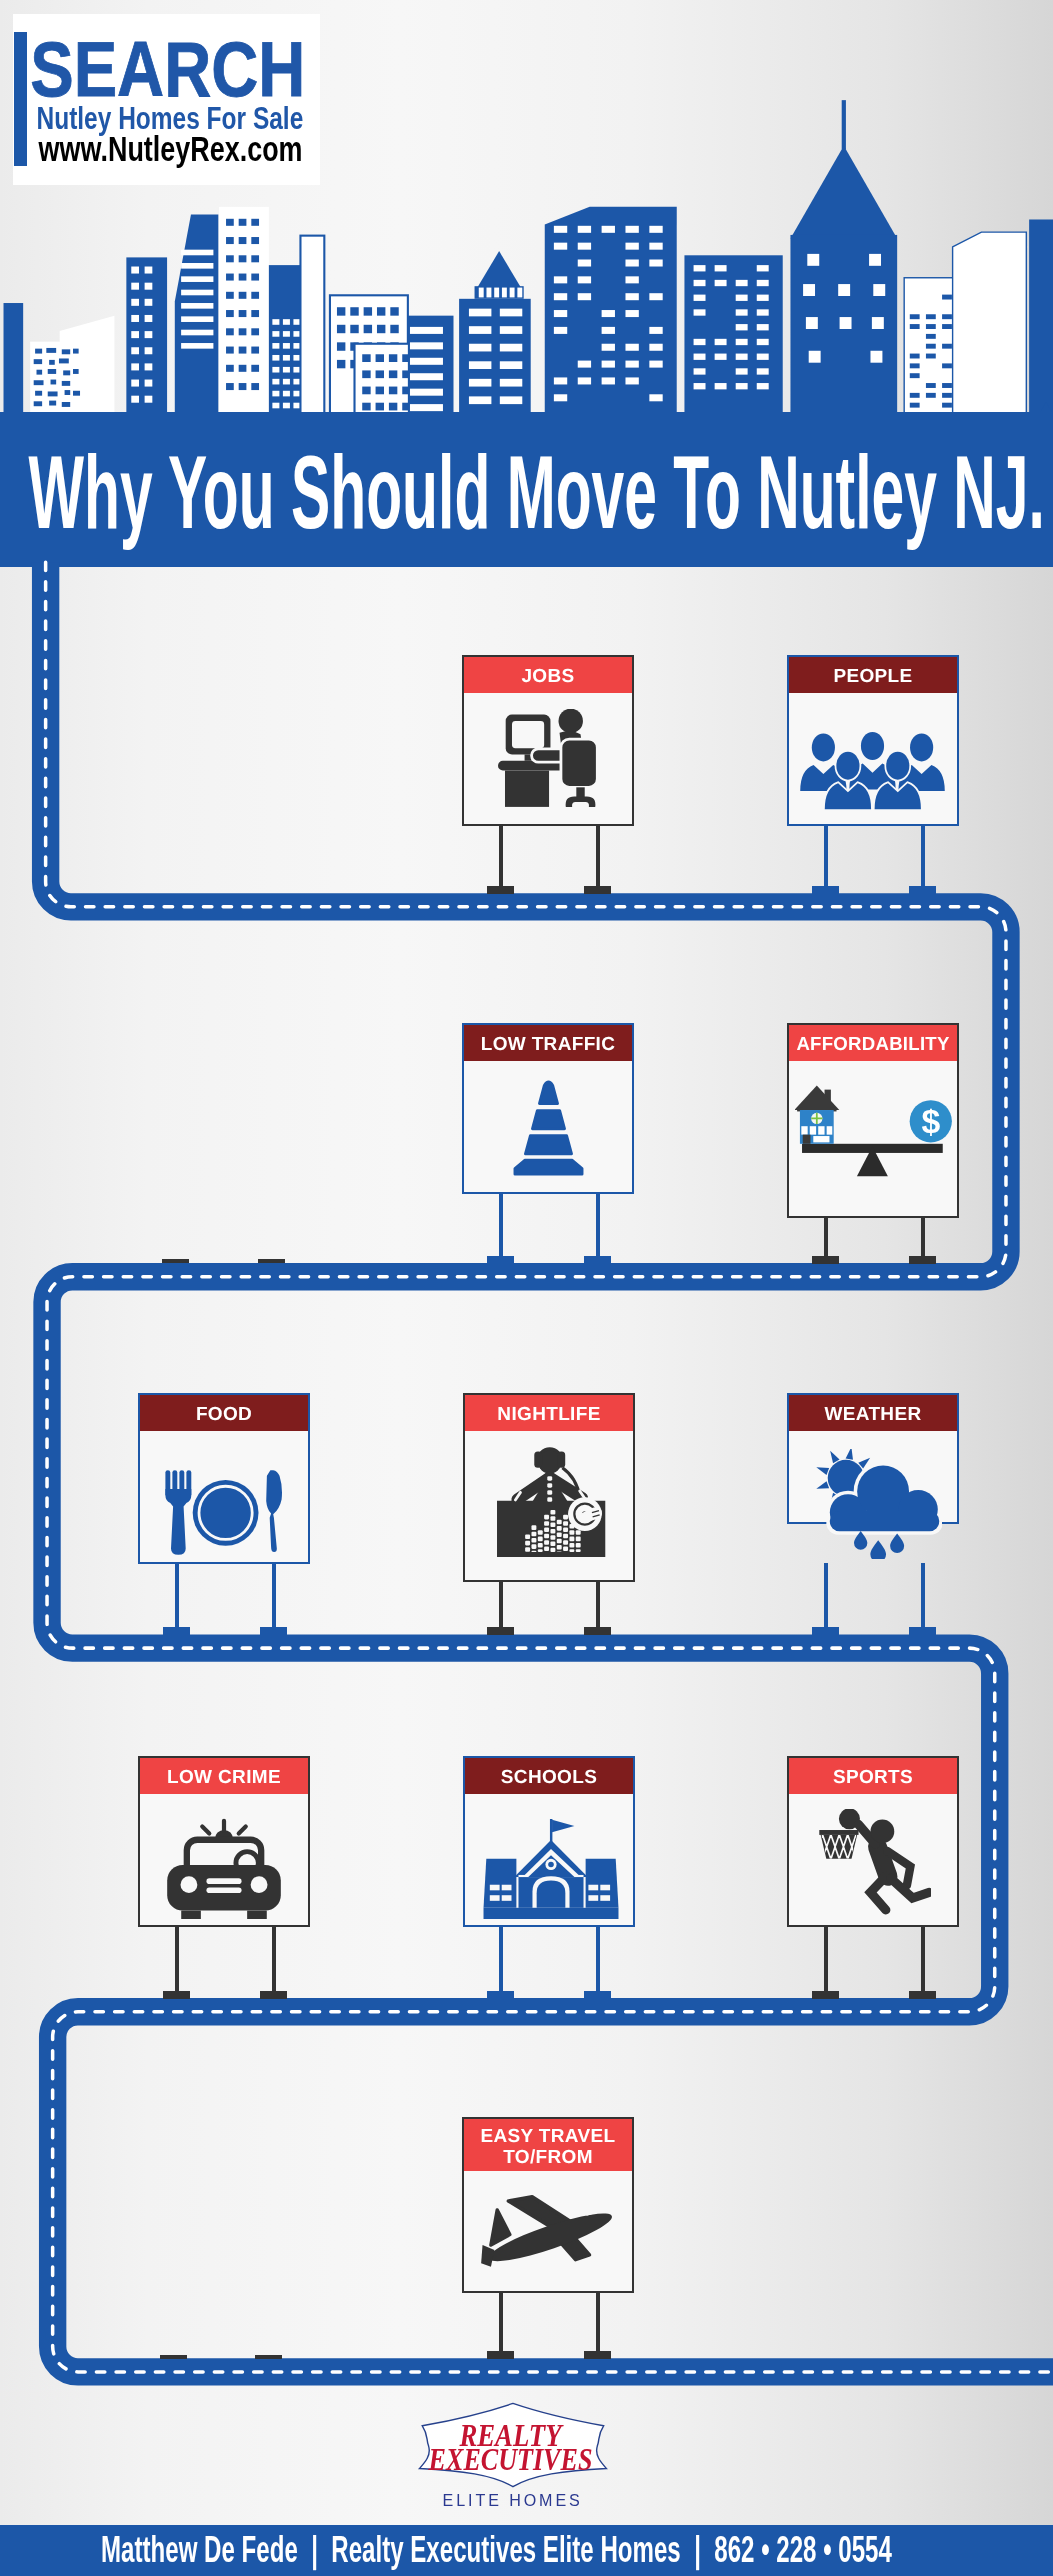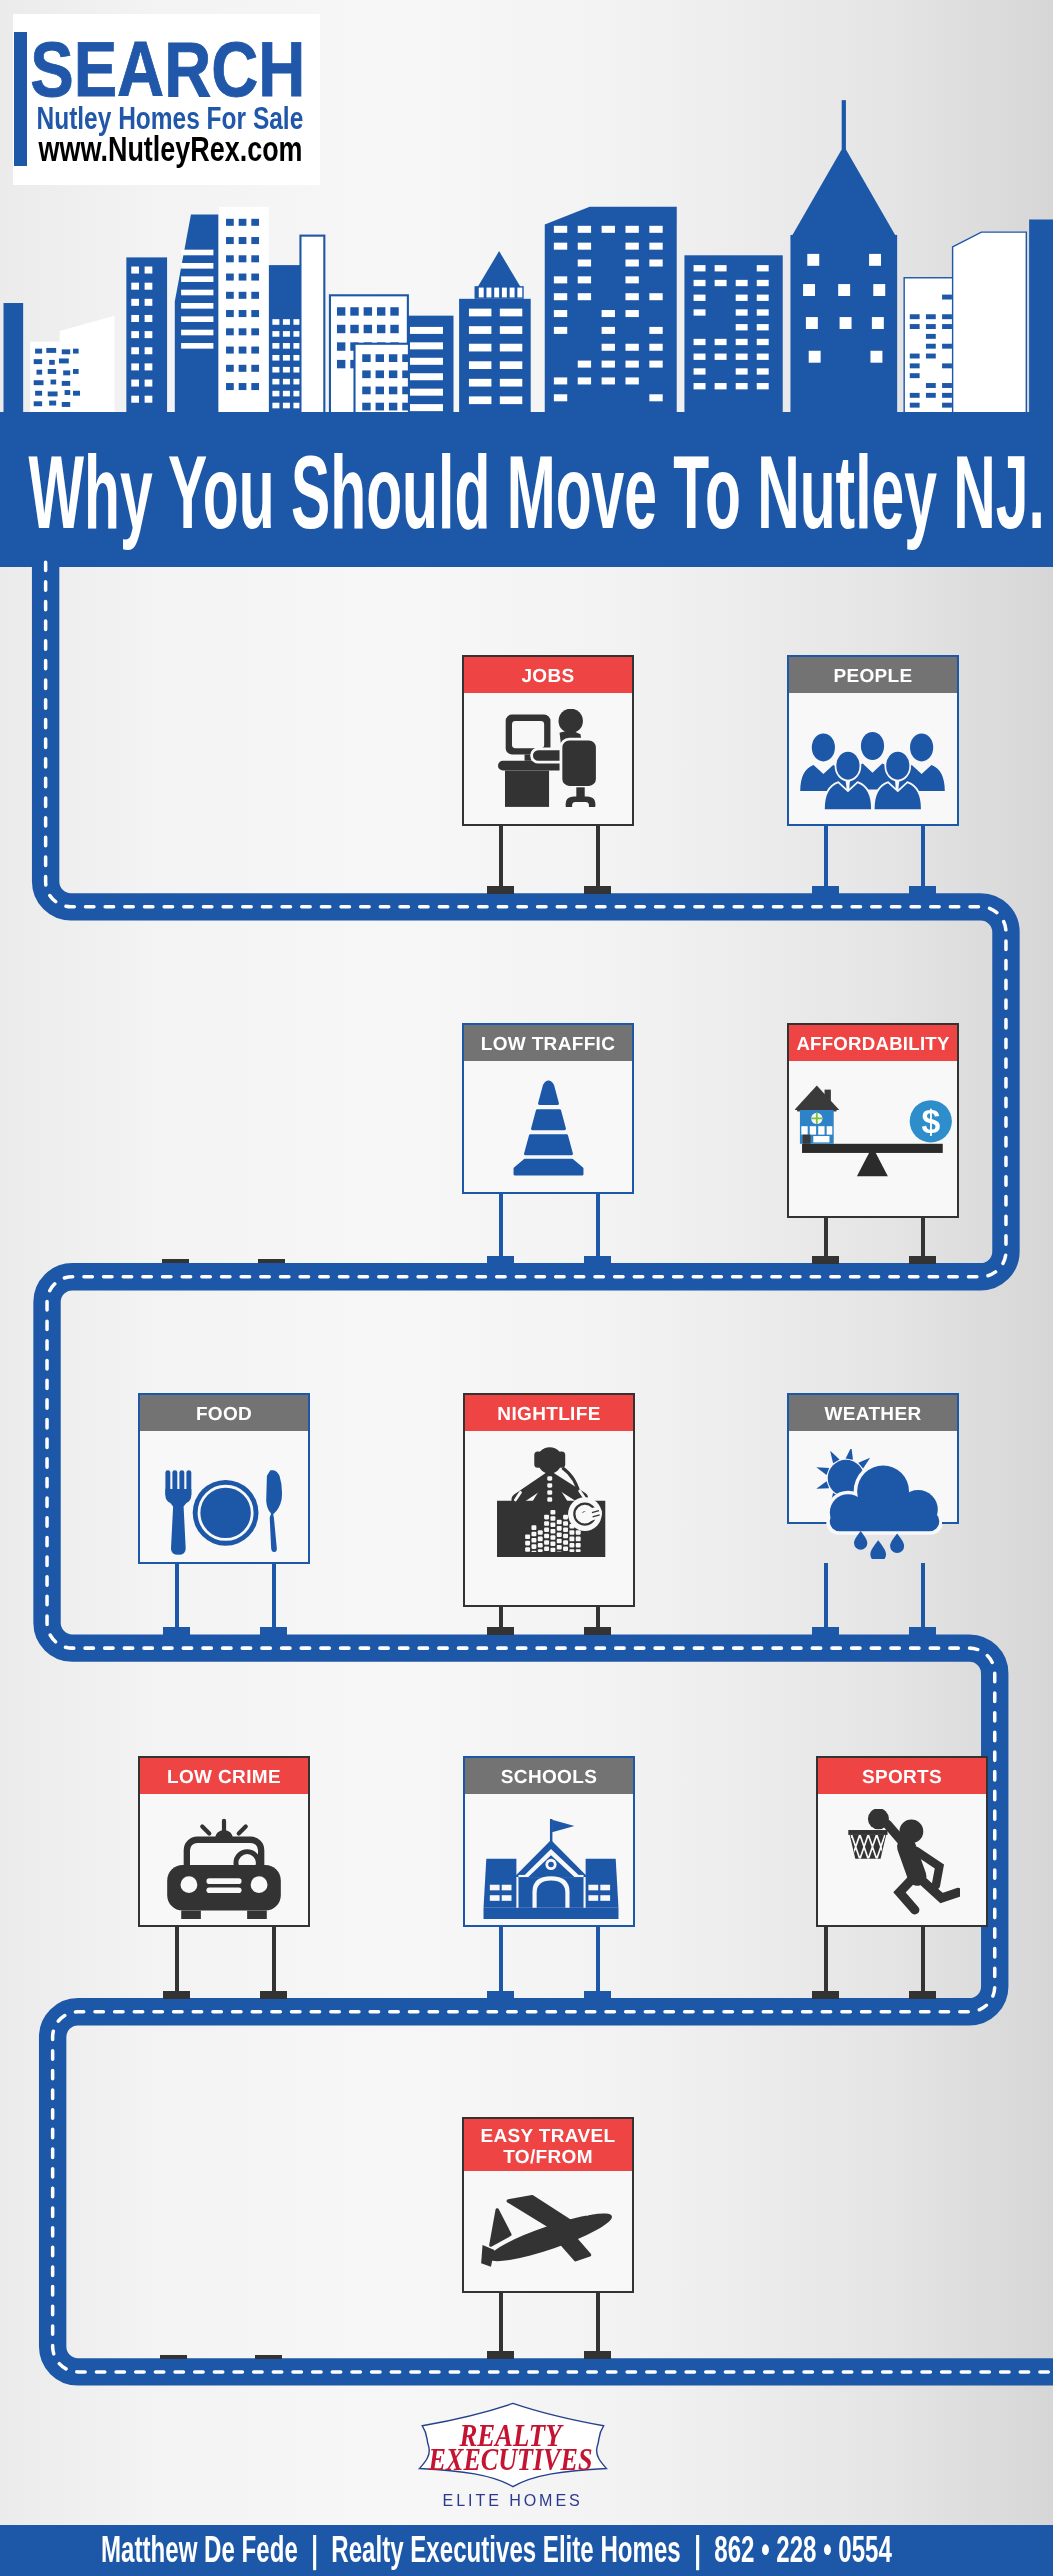--- a/index.html
+++ b/index.html
@@ -11,21 +11,21 @@
   .abs{position:absolute;}
   .whitebox{left:12.6px;top:14px;width:307px;height:171px;background:#fff;}
   .bluebar{left:14px;top:32px;width:12.6px;height:134px;background:#1c57a8;}
   .band{left:0;top:412px;width:1053px;height:155px;background:#1c57a8;}
   .sign{position:absolute;width:172px;box-sizing:border-box;background:#f8f8f8;}
   .sign.dk{border:2.1px solid #333333;}
   .sign.bl{border:2.1px solid #1c57a8;}
   .hd{height:36px;display:flex;align-items:center;justify-content:center;transform:translateZ(0);
       color:#fff;font-weight:bold;font-size:19px;letter-spacing:0.4px;line-height:1.15;text-align:center;}
   .dk .hd{background:#ef4444;}
-  .bl .hd{background:#737373;}
+  .bl .hd{background:#7f1d1d;}
   .bd{position:relative;}
   .leg{position:absolute;width:4.2px;}
   .leg.dk{background:#333333;}
   .leg.bl{background:#1c57a8;}
   .foot{position:absolute;width:27px;height:7.7px;}
   .foot.dk{background:#333333;}
   .foot.bl{background:#1c57a8;}
   .ghost{position:absolute;width:27px;height:4.2px;background:#333333;}
   .footer{left:0;top:2525px;width:1053px;height:51px;background:#1c57a8;}
 </style>
@@ -496,21 +496,21 @@
 <path d="M2 27 H39 V36 Q39 44 32 47 L28 52 L31 112 Q31 121 20.5 121 Q10 121 10 112 L13 52 L9 47 Q2 44 2 36 Z"></path>
 <path d="M152 0 L147 8 L146 44 Q147 56 153 62 L151 68 L153 110 Q153 117 157.5 117 Q162 117 161 110 L157 68 L156 63 Q165 56 168 42 Q170 24 165 8 Q162 1 156 0 Z"></path>
 </g>
       </svg>
     </div>
 </div>
 <div class="leg dk" style="left:499px;top:1563px;height:72px"></div>
 <div class="leg dk" style="left:596px;top:1563px;height:72px"></div>
 <div class="foot dk" style="left:487px;top:1627px"></div>
 <div class="foot dk" style="left:584px;top:1627px"></div>
-<div class="sign dk" style="left:463px;top:1393px;height:214px">
+<div class="sign dk" style="left:463px;top:1393px;height:189px">
   <div class="hd">
       <svg width="168" height="36" viewBox="0 0 239 51" style="font-size:27px">
         <text x="119.5" y="36" text-anchor="middle" font-family="Liberation Sans" font-weight="bold" font-size="27" text-rendering="geometricPrecision" fill="#ffffff" letter-spacing="0.5">NIGHTLIFE</text>
       </svg>
     </div>
   <div class="bd" id="icon-dj">
       <svg style="position:absolute;left:32px;top:9.8px" width="109" height="116" viewBox="0 0 155 165">
 <g fill="#333333">
 <path d="M56 28 A19 19 0 0 1 94 28 L90 30 A15 15 0 0 0 60 30 Z"></path>
 <circle cx="75" cy="30" r="16.5"></circle>
@@ -686,21 +686,21 @@
 <rect x="150" y="109" width="14" height="8"></rect>
           <rect x="167" y="109" width="14" height="8"></rect>
 </g>
       </svg>
     </div>
 </div>
 <div class="leg dk" style="left:824px;top:1926px;height:72px"></div>
 <div class="leg dk" style="left:921px;top:1926px;height:72px"></div>
 <div class="foot dk" style="left:812px;top:1991px"></div>
 <div class="foot dk" style="left:909px;top:1991px"></div>
-<div class="sign dk" style="left:816px;top:1756px;height:171px">
+<div class="sign dk" style="left:787px;top:1756px;height:171px">
   <div class="hd">
       <svg width="168" height="36" viewBox="0 0 239 51" style="font-size:27px">
         <text x="119.5" y="36" text-anchor="middle" font-family="Liberation Sans" font-weight="bold" font-size="27" text-rendering="geometricPrecision" fill="#ffffff" letter-spacing="0.5">SPORTS</text>
       </svg>
     </div>
   <div class="bd" id="icon-sport">
       <svg style="position:absolute;left:29.5px;top:14.7px" width="112" height="110" viewBox="0 0 159 157">
 <defs>
           <clipPath id="netclip">
             <polygon points="3,37 53,37 45,71 11,71"></polygon>

